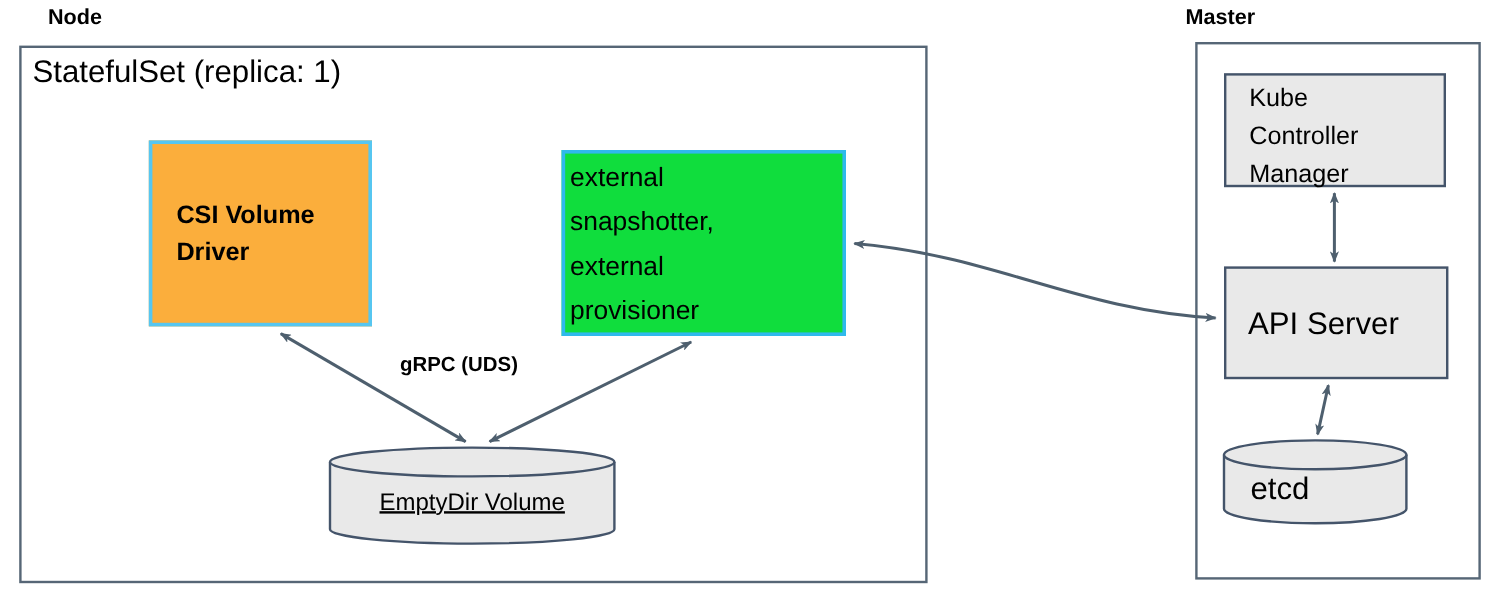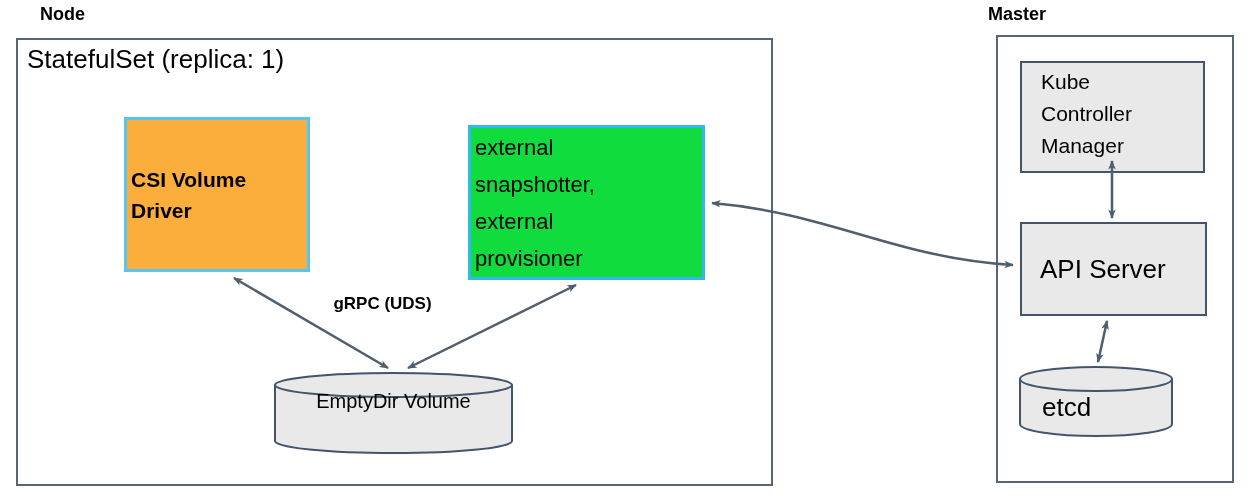--- a/index.html
+++ b/index.html
@@ -37,39 +37,39 @@
     flex-direction: column;
     justify-content: center;
   }
   .csi-box {
     left: 124px; top: 117px; width: 186px; height: 155px;
     background: #FBAE3C;
     border: 3px solid #56C6F0;
     font-size: 21px;
     font-weight: 700;
     line-height: 31px;
-    padding-left: 4px;
+    padding-left: 20px;
   }
   .sidecar-box {
     left: 468px; top: 125px; width: 237px; height: 155px;
     background: #10DD3D;
     border: 3px solid #2FB9EC;
     font-size: 22px;
     font-weight: 400;
     line-height: 37px;
     padding-left: 4px;
   }
   .gray-box {
     background: #E9E9E9;
     border: 2px solid #44546A;
     box-sizing: border-box;
     z-index: 2;
   }
   .kcm-box {
-    left: 1020px; top: 61px; width: 185px; height: 112px;
+    left: 1020px; top: 61px; width: 185px; height: 95px;
     font-size: 21px;
     line-height: 32px;
     padding-left: 19px;
     padding-top: 3px;
   }
   .api-box {
     left: 1020px; top: 222px; width: 187px; height: 94px;
     font-size: 26px;
     display: flex;
     align-items: center;
@@ -80,22 +80,23 @@
     text-align: center;
     font-size: 17px;
     font-weight: 700;
     z-index: 3;
   }
   .cyl-label {
     z-index: 3;
     font-size: 20px;
   }
   .emptydir-label {
-    left: 275px; top: 390px; width: 237px;
+    left: 275px; top: 408px; width: 237px;
     text-align: center;
+    text-decoration: underline;
   }
   .etcd-label {
     left: 1042px; top: 392px;
     font-size: 26px;
     text-align: center;
   }
   svg.overlay {
     position: absolute;
     left: 0; top: 0;
     width: 1250px; height: 496px;

